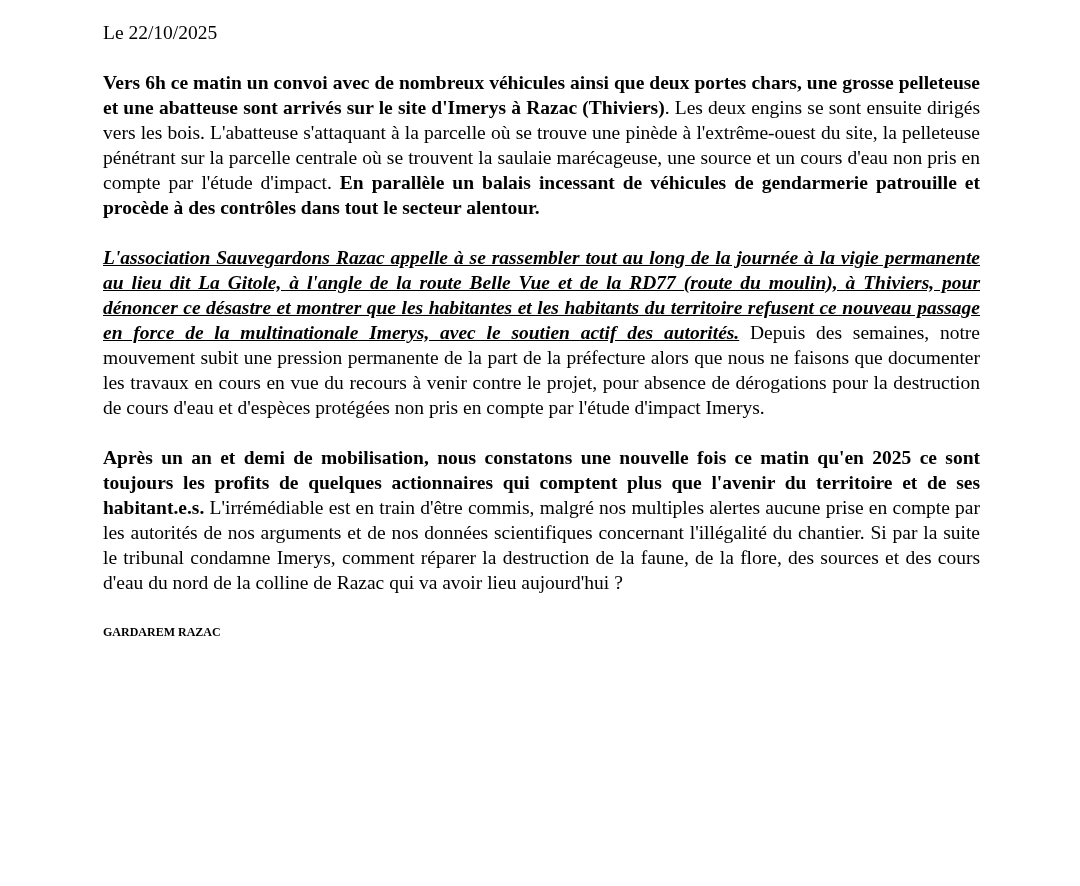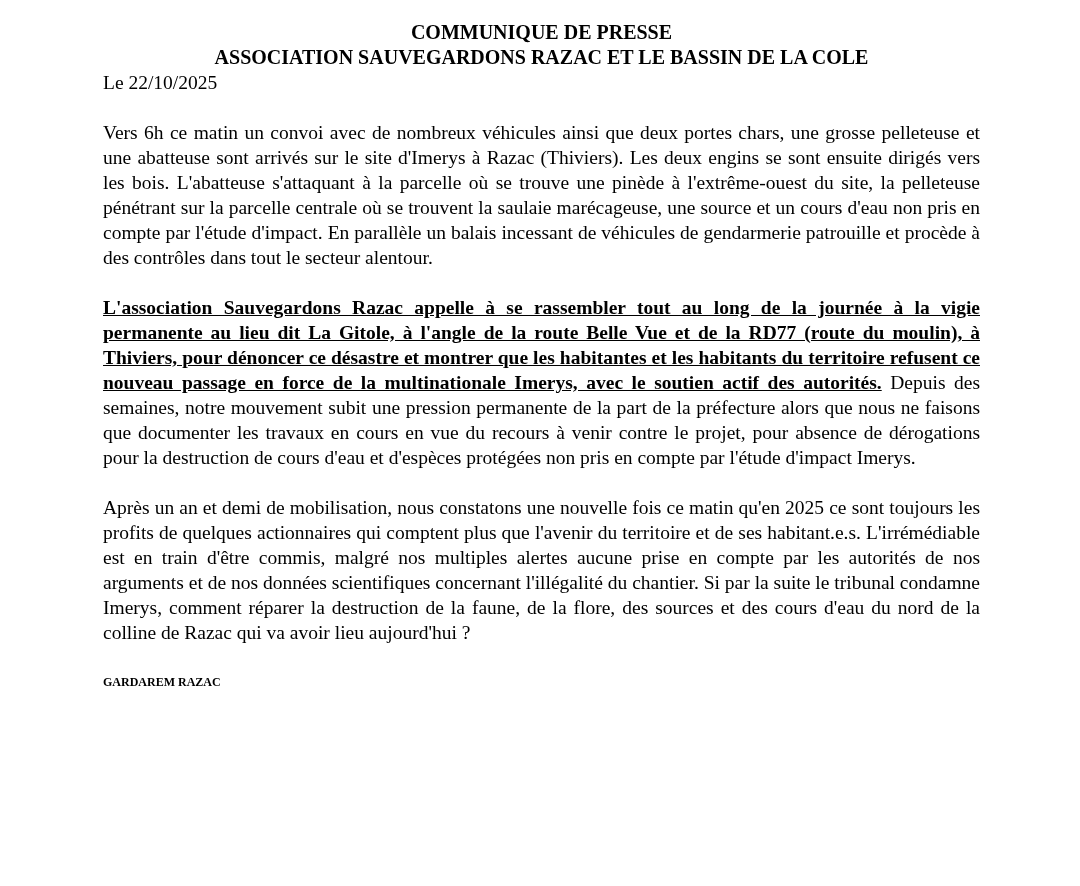--- a/index.html
+++ b/index.html
@@ -35,38 +35,34 @@
   }
   .subject-line {
     margin-top: 25px;
     text-decoration: underline;
   }
   p.para {
     margin: 25px 0 0 0;
     text-align: justify;
   }
   .seg-normal { font-weight: normal; }
-  .seg-bold { font-weight: normal; }
-  .seg-bold-underline { font-weight: bold; text-decoration: underline; }
+  .seg-bold { font-weight: bold; }
+  .seg-bold-underline { font-weight: bold; text-decoration: underline; font-style: italic; }
   .signature {
     margin-top: 25px;
     font-weight: bold;
     font-size: 12px;
   }
 </style>
 </head>
 <body>
 
 <div class="page">
   <div class="content">
 
-    <header class="doc-header">
-      <div>COMMUNIQUE DE PRESSE</div>
-      <div>ASSOCIATION SAUVEGARDONS RAZAC ET LE BASSIN DE LA COLE</div>
-    </header>
 
     <div class="date-line">Le 22/10/2025</div>
 
 
     <div>
       <p class="para"><span class="seg-bold">Vers 6h ce matin un convoi avec de nombreux véhicules ainsi que deux portes chars, une grosse pelleteuse et une abatteuse sont arrivés sur le site d'Imerys à Razac (Thiviers)</span><span class="seg-normal">. Les deux engins se sont ensuite dirigés vers les bois. L'abatteuse s'attaquant à la parcelle où se trouve une pinède à l'extrême-ouest du site, la pelleteuse pénétrant sur la parcelle centrale où se trouvent la saulaie marécageuse, une source et un cours d'eau non pris en compte par l'étude d'impact. </span><span class="seg-bold">En parallèle un balais incessant de véhicules de gendarmerie patrouille et procède à des contrôles dans tout le secteur alentour.</span></p>
       <p class="para"><span class="seg-bold-underline">L'association Sauvegardons Razac appelle à se rassembler tout au long de la journée à la vigie permanente au lieu dit La Gitole, à l'angle de la route Belle Vue et de la RD77 (route du moulin), à Thiviers, pour dénoncer ce désastre et montrer que les habitantes et les habitants du territoire refusent ce nouveau passage en force de la multinationale Imerys, avec le soutien actif des autorités.</span><span class="seg-normal"> Depuis des semaines, notre mouvement subit une pression permanente de la part de la préfecture alors que nous ne faisons que documenter les travaux en cours en vue du recours à venir contre le projet, pour absence de dérogations pour la destruction de cours d'eau et d'espèces protégées non pris en compte par l'étude d'impact Imerys.</span></p>
       <p class="para"><span class="seg-bold">Après un an et demi de mobilisation, nous constatons une nouvelle fois ce matin qu'en 2025 ce sont toujours les profits de quelques actionnaires qui comptent plus que l'avenir du territoire et de ses habitant.e.s.</span><span class="seg-normal"> L'irrémédiable est en train d'être commis, malgré nos multiples alertes aucune prise en compte par les autorités de nos arguments et de nos données scientifiques concernant l'illégalité du chantier. Si par la suite le tribunal condamne Imerys, comment réparer la destruction de la faune, de la flore, des sources et des cours d'eau du nord de la colline de Razac qui va avoir lieu aujourd'hui ?</span></p>
     </div>
 

